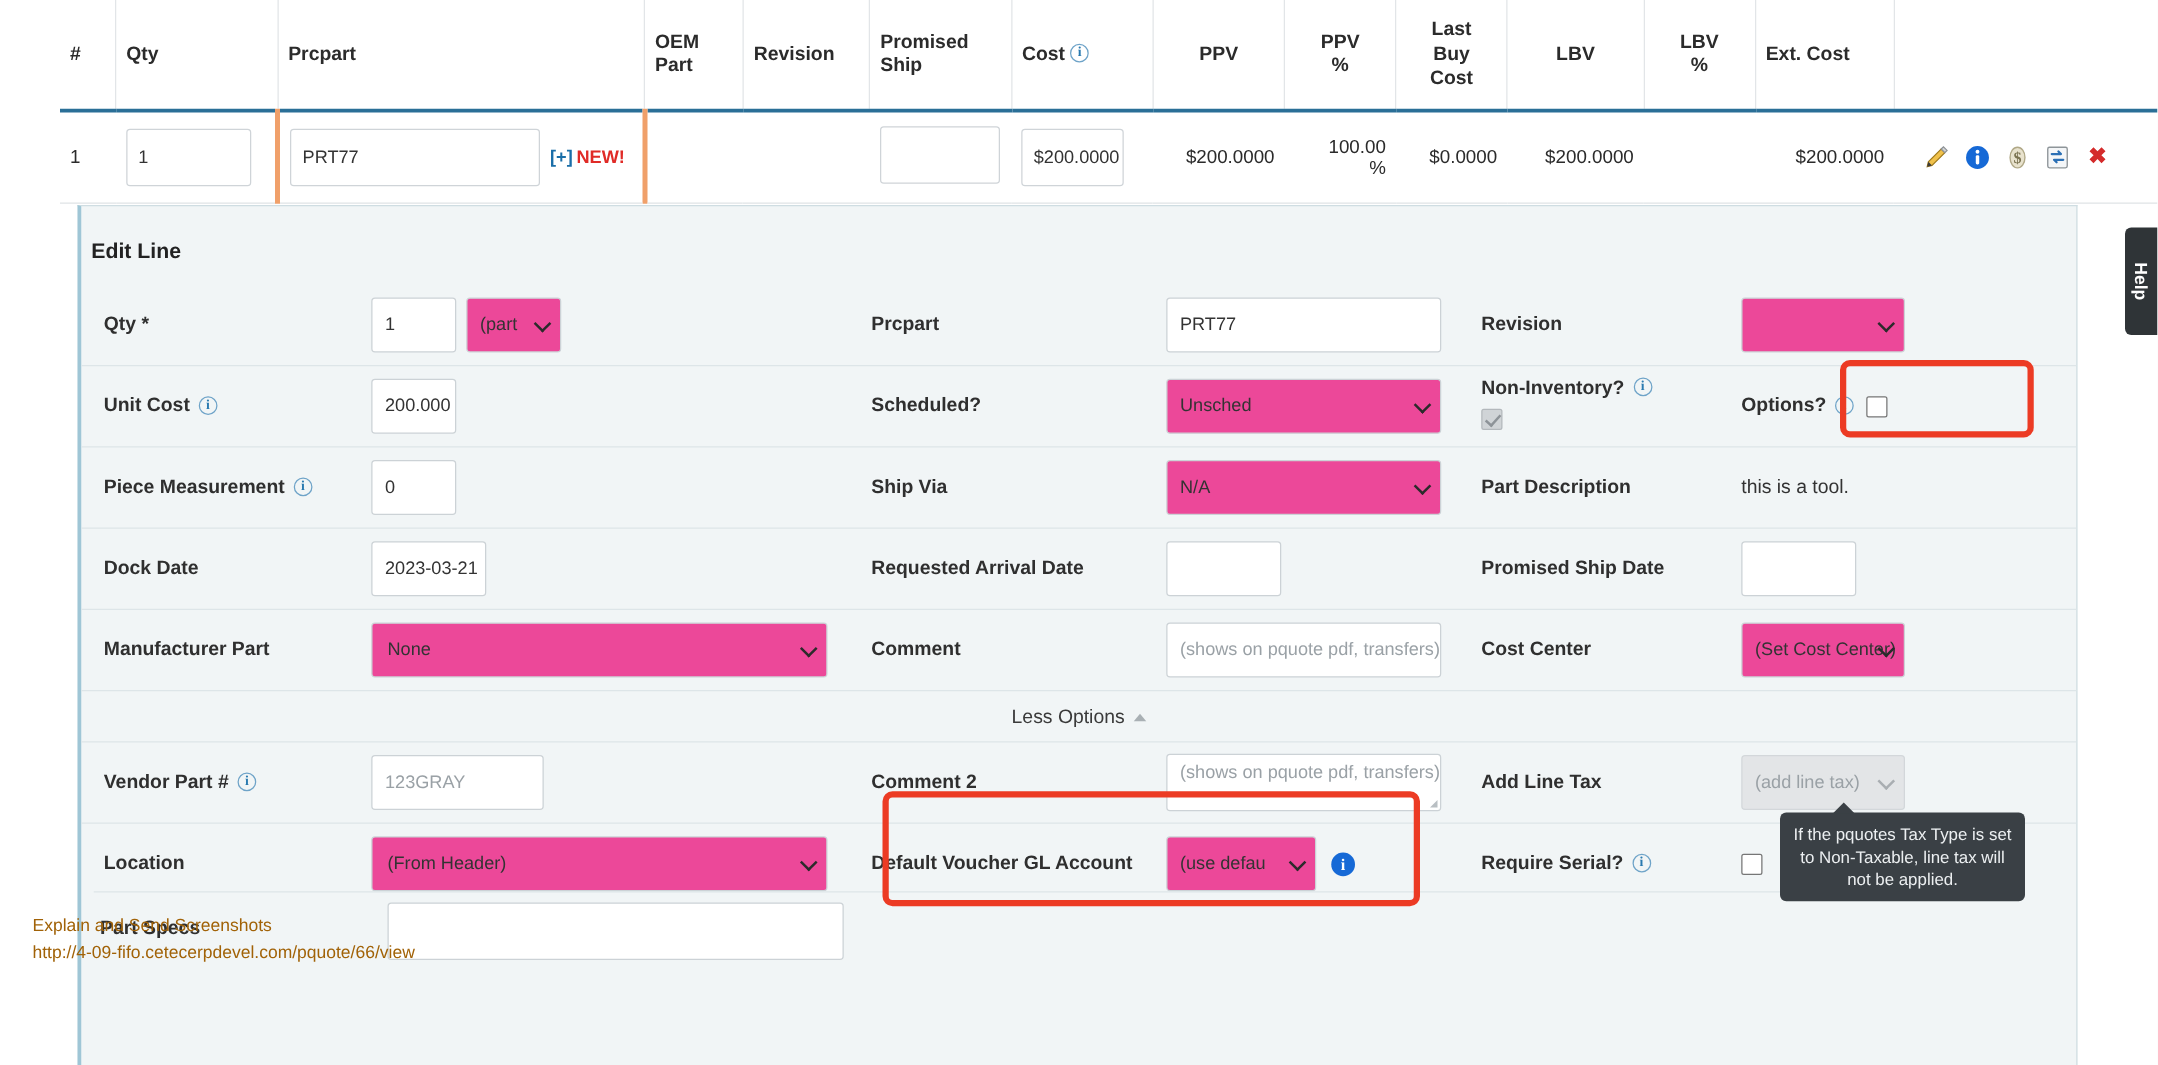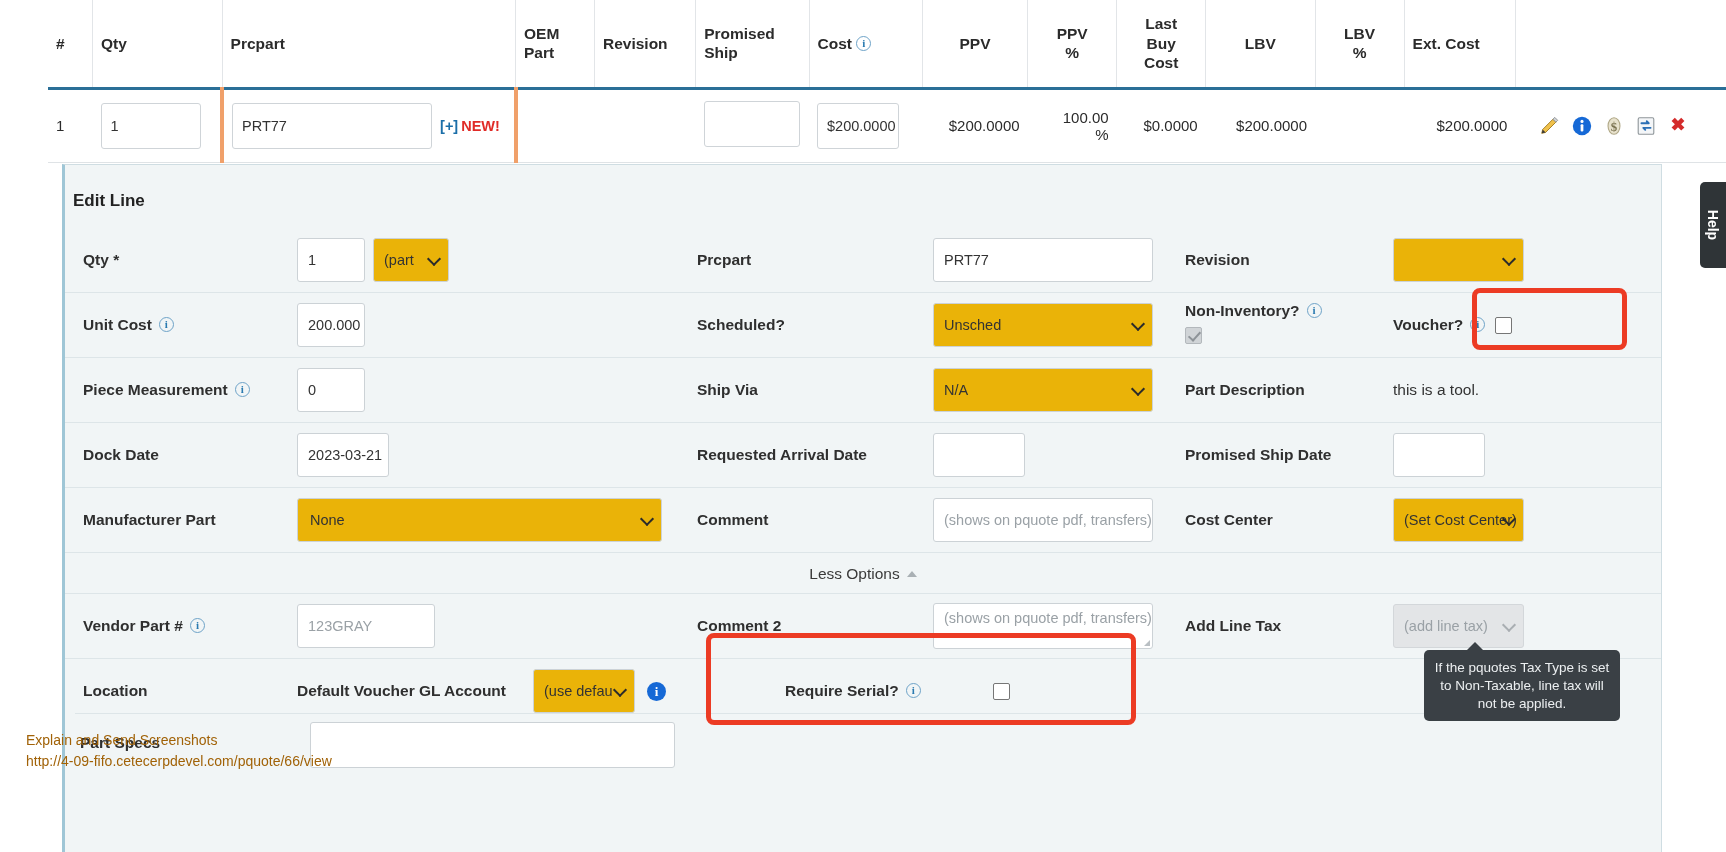--- a/index.html
+++ b/index.html
@@ -110,21 +110,21 @@
   .col-c-fld { width: 250px; }
 
   .fi {
     border: 1px solid #ccd2d6; border-radius: 3px; background:#fff;
     height: 44px; font-size: 14.5px; color:#333; padding: 4px 10px;
     font-family:"Liberation Sans", sans-serif;
     display:flex; align-items:center; overflow:hidden; white-space:nowrap;
   }
   .fi.ph { color:#9aa1a6; }
   .sel {
-    border: 1px solid #ccd2d6; border-radius: 3px; background:#eab308;
+    border: 1px solid #ccd2d6; border-radius: 3px; background:#ec4899;
     height: 44px; font-size: 14.5px; color:#333; padding: 4px 26px 4px 10px;
     display:flex; align-items:center; position: relative; overflow:hidden; white-space:nowrap;
   }
   .sel:after {
     content:""; position:absolute; right: 9px; top: 18px;
     width: 8px; height: 8px; border-right: 2px solid #2b2b2b; border-bottom: 2px solid #2b2b2b;
     transform: rotate(45deg); top: 15px;
   }
   .sel.disabled { background: #e3e5e7; color:#9aa1a6; border-color:#d3d7da; }
   .sel.disabled:after { border-color:#a9aeb2; }
@@ -373,21 +373,21 @@
         <div class="cell col-c-lbl" style="display:block; padding-top:6px;">
           <div style="display:flex;align-items:center;">
             <span class="lbl">Non-Inventory?</span>
             <span class="info-i" style="margin-left:7px">i</span>
           </div>
           <div style="margin-top:7px">
             <span class="chk checked dis"></span>
           </div>
         </div>
         <div class="cell col-c-fld">
-          <span class="lbl">Voucher?</span>
+          <span class="lbl">Options?</span>
           <span class="info-i" style="margin-left:7px">i</span>
           <span class="chk" style="margin-left:10px"></span>
         </div>
       </div>
 
       <div class="row">
         <div class="cell col-a-lbl">
           <span class="lbl">Piece Measurement</span>
           <span class="info-i" style="margin-left:7px">i</span>
         </div>
@@ -474,25 +474,28 @@
         </div>
         <div class="cell col-c-fld">
           <div class="sel disabled w155">(add line tax)</div>
         </div>
       </div>
 
       <div class="row">
         <div class="cell col-a-lbl">
           <span class="lbl">Location</span>
         </div>
+        <div class="cell col-a-fld">
+          <div class="sel w380">(From Header)</div>
+        </div>
         <div class="cell col-b-lbl">
           <span class="lbl">Default Voucher GL Account</span>
         </div>
         <div class="cell col-b-fld">
-          <div class="sel w90" style="width:102px">(use defau</div>
+          <div class="sel w90" style="width:120px">(use defau</div>
           <span class="info-blue" style="margin-left:12px">i</span>
         </div>
         <div class="cell col-c-lbl">
           <span class="lbl">Require Serial?</span>
           <span class="info-i" style="margin-left:7px">i</span>
         </div>
         <div class="cell col-c-fld">
           <span class="chk"></span>
         </div>
       </div>

